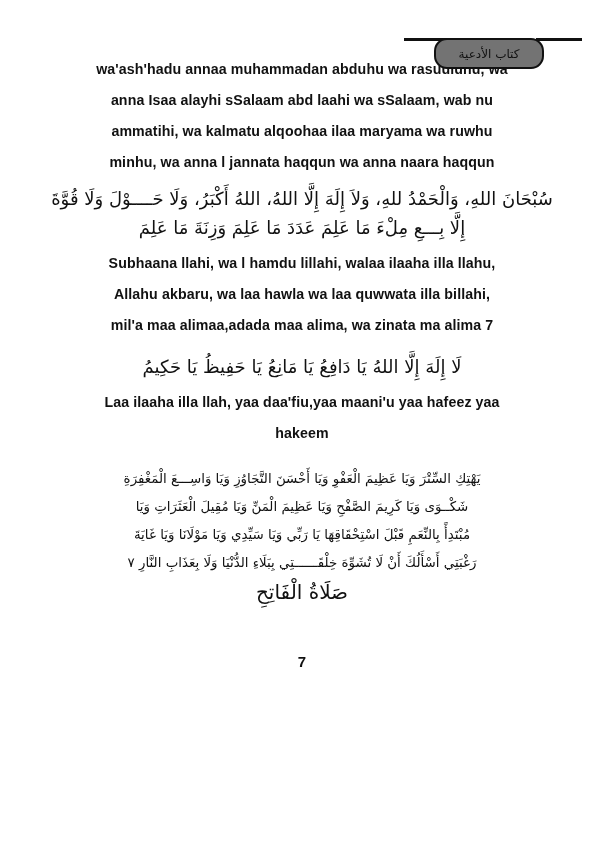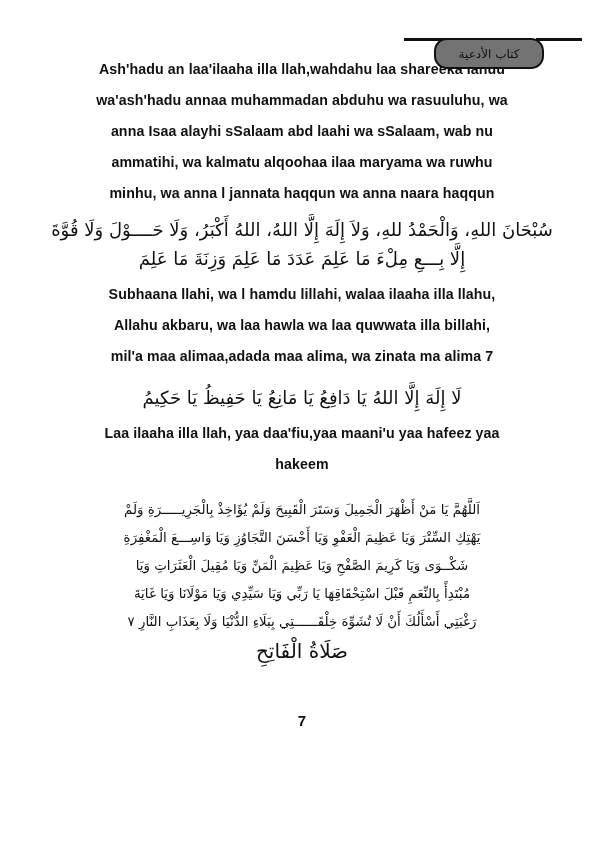--- a/index.html
+++ b/index.html
@@ -118,21 +118,20 @@
   <div class="header-rule left"></div>
   <div class="header-rule right"></div>
   <div class="header-cartouche">
     <span>كتاب الأدعية</span>
   </div>
 </div>
 
 <div class="content">
 
   <div class="translit-block">
-    <div class="translit-line">Ash'hadu an laa'ilaaha illa llah,wahdahu laa shareeka lahuu</div>
     <div class="translit-line">wa'ash'hadu annaa muhammadan abduhu wa rasuuluhu, wa</div>
     <div class="translit-line">anna Isaa alayhi sSalaam abd laahi wa sSalaam, wab nu</div>
     <div class="translit-line">ammatihi, wa kalmatu alqoohaa ilaa maryama wa ruwhu</div>
     <div class="translit-line">minhu, wa anna l jannata haqqun wa anna naara haqqun</div>
   </div>
 
   <div class="gap-sm"></div>
 
   <div class="arabic-block">
     <div class="arabic-line">سُبْحَانَ اللهِ، وَالْحَمْدُ للهِ، وَلاَ إِلَهَ إِلَّا اللهُ، اللهُ أَكْبَرُ، وَلَا حَــــوْلَ وَلَا قُوَّةَ</div>
@@ -156,21 +155,20 @@
   <div class="gap-sm"></div>
 
   <div class="translit-block">
     <div class="translit-line">Laa ilaaha illa llah, yaa daa'fiu,yaa maani'u yaa hafeez yaa</div>
     <div class="translit-line">hakeem</div>
   </div>
 
   <div class="gap-lg"></div>
 
   <div class="arabic-block">
-    <div class="arabic-line tight">اَللَّهُمَّ يَا مَنْ أَظْهَرَ الْجَمِيلَ وَسَتَرَ الْقَبِيحَ وَلَمْ يُؤَاخِذْ بِالْجَرِيـــــرَةِ وَلَمْ</div>
     <div class="arabic-line tight">يَهْتِكِ السِّتْرَ وَيَا عَظِيمَ الْعَفْوِ وَيَا أَحْسَنَ التَّجَاوُزِ وَيَا وَاسِـــعَ الْمَغْفِرَةِ</div>
     <div class="arabic-line tight">شَكْــوَى وَيَا كَرِيمَ الصَّفْحِ وَيَا عَظِيمَ الْمَنِّ وَيَا مُقِيلَ الْعَثَرَاتِ وَيَا</div>
     <div class="arabic-line tight">مُبْتَدِأً بِالنِّعَمِ قَبْلَ اسْتِحْقَاقِهَا يَا رَبِّي وَيَا سَيِّدِي وَيَا مَوْلَانَا وَيَا غَايَةَ</div>
     <div class="arabic-line tight">رَغْبَتِي أَسْأَلُكَ أَنْ لَا تُشَوِّهَ خِلْقَــــــتِي بِبَلَاءِ الدُّنْيَا وَلَا بِعَذَابِ النَّارِ ٧</div>
   </div>
 
   <div class="closing-line">صَلَاةُ الْفَاتِحِ</div>
 
   <div class="page-number">7</div>
 

